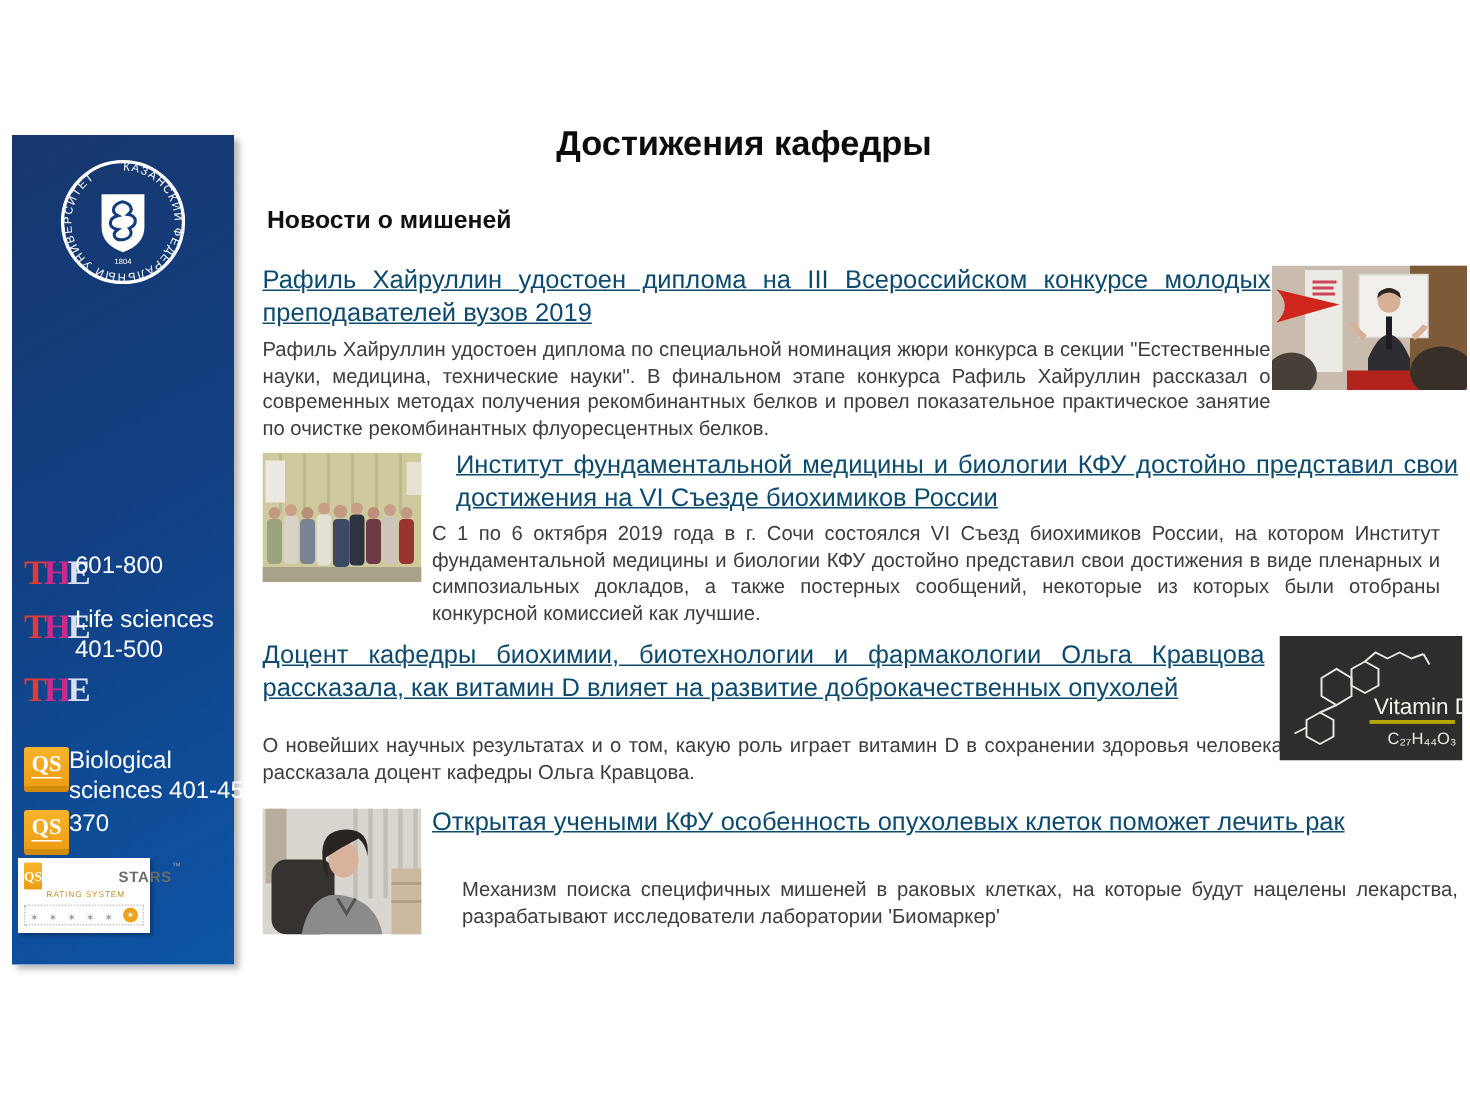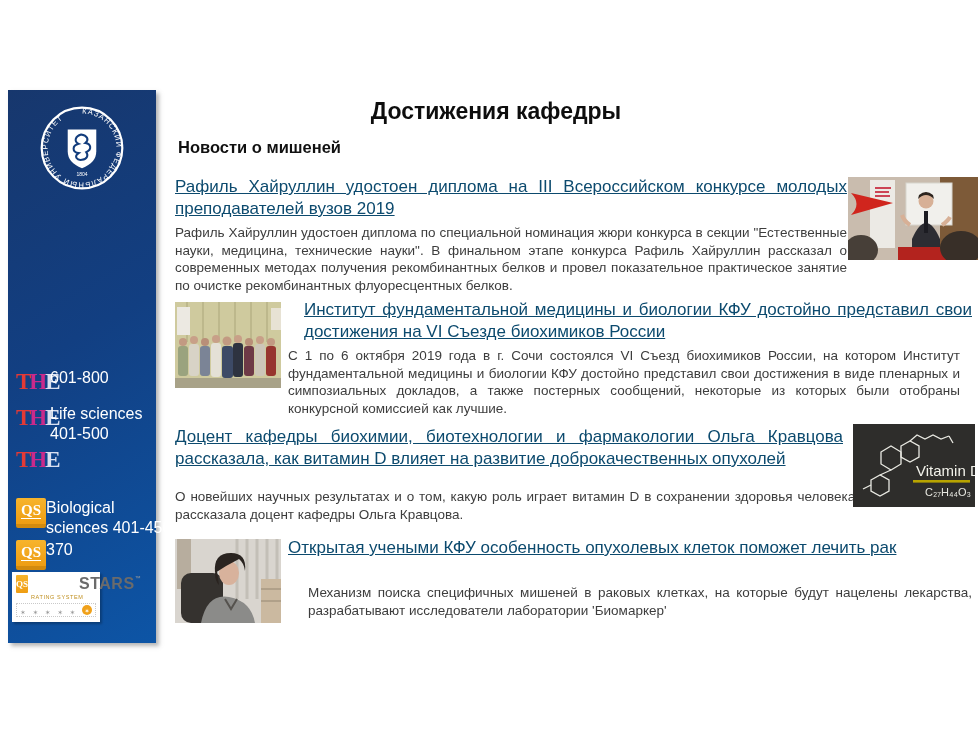--- a/index.html
+++ b/index.html
@@ -21,32 +21,32 @@
             border-bottom:4px solid #d28a0e;box-sizing:border-box;
             display:flex;align-items:center;justify-content:center;}
   .qs-badge span{color:#fff;font-family:"Liberation Serif",serif;font-size:15px;
                  font-weight:bold;border-bottom:1px solid #fff;line-height:15px;}
   .stars-card{position:absolute;left:4px;top:482px;width:88px;height:50px;background:#fff;
               box-shadow:2px 2px 2px rgba(0,0,0,.25);padding:3px 4px;box-sizing:border-box;}
   .stars-top{display:flex;align-items:flex-start;gap:3px;}
   .stars-qs{width:18px;height:18px;background:linear-gradient(#f7b42c,#ee9d13);
             display:flex;align-items:center;justify-content:center;border-radius:1px;}
   .stars-qs span{color:#fff;font-family:"Liberation Serif",serif;font-size:9px;font-weight:bold;}
-  .stars-name{font-size:16px;font-weight:bold;color:#6b6b6b;letter-spacing:.5px;line-height:13px;margin-left:48px;}
+  .stars-name{font-size:10px;font-weight:bold;color:#6b6b6b;letter-spacing:.5px;line-height:13px;margin-left:48px;}
   .stars-tm{font-size:6px;color:#9a9a9a;vertical-align:top;}
   .stars-sub{font-size:5.5px;color:#c09020;letter-spacing:.6px;margin-top:1px;}
   .stars-strip{margin-top:3px;border:1px dotted #c9c9c9;height:12px;display:flex;
                align-items:center;justify-content:space-between;padding:0 3px;}
   .star::before{content:"✶";font-size:7px;color:#9a9a9a;}
   .star-end{width:10px;height:10px;border-radius:50%;background:#f0a11a;display:flex;
             align-items:center;justify-content:center;}
   .star-end::before{content:"✶";font-size:6px;color:#fff;}
 
   
-  .main-title{position:absolute;left:160px;top:98px;width:672px;text-align:center;
+  .main-title{position:absolute;left:160px;top:82px;width:672px;text-align:center;
               font-size:23px;font-weight:bold;color:#0d0d0d;}
   .section-heading{position:absolute;left:178px;top:138px;font-size:16.5px;
                    font-weight:bold;color:#111;}
   .news-link{position:absolute;display:block;color:#0c4a6e;text-decoration:underline;
              font-size:17px;line-height:22px;text-align:justify;text-align-last:left;}
   .news-body{position:absolute;color:#3d3d3d;font-size:13.5px;line-height:17.5px;
              text-align:justify;text-align-last:left;}
   .photo{position:absolute;display:block;}
   .photo svg{display:block;}
 </style>

